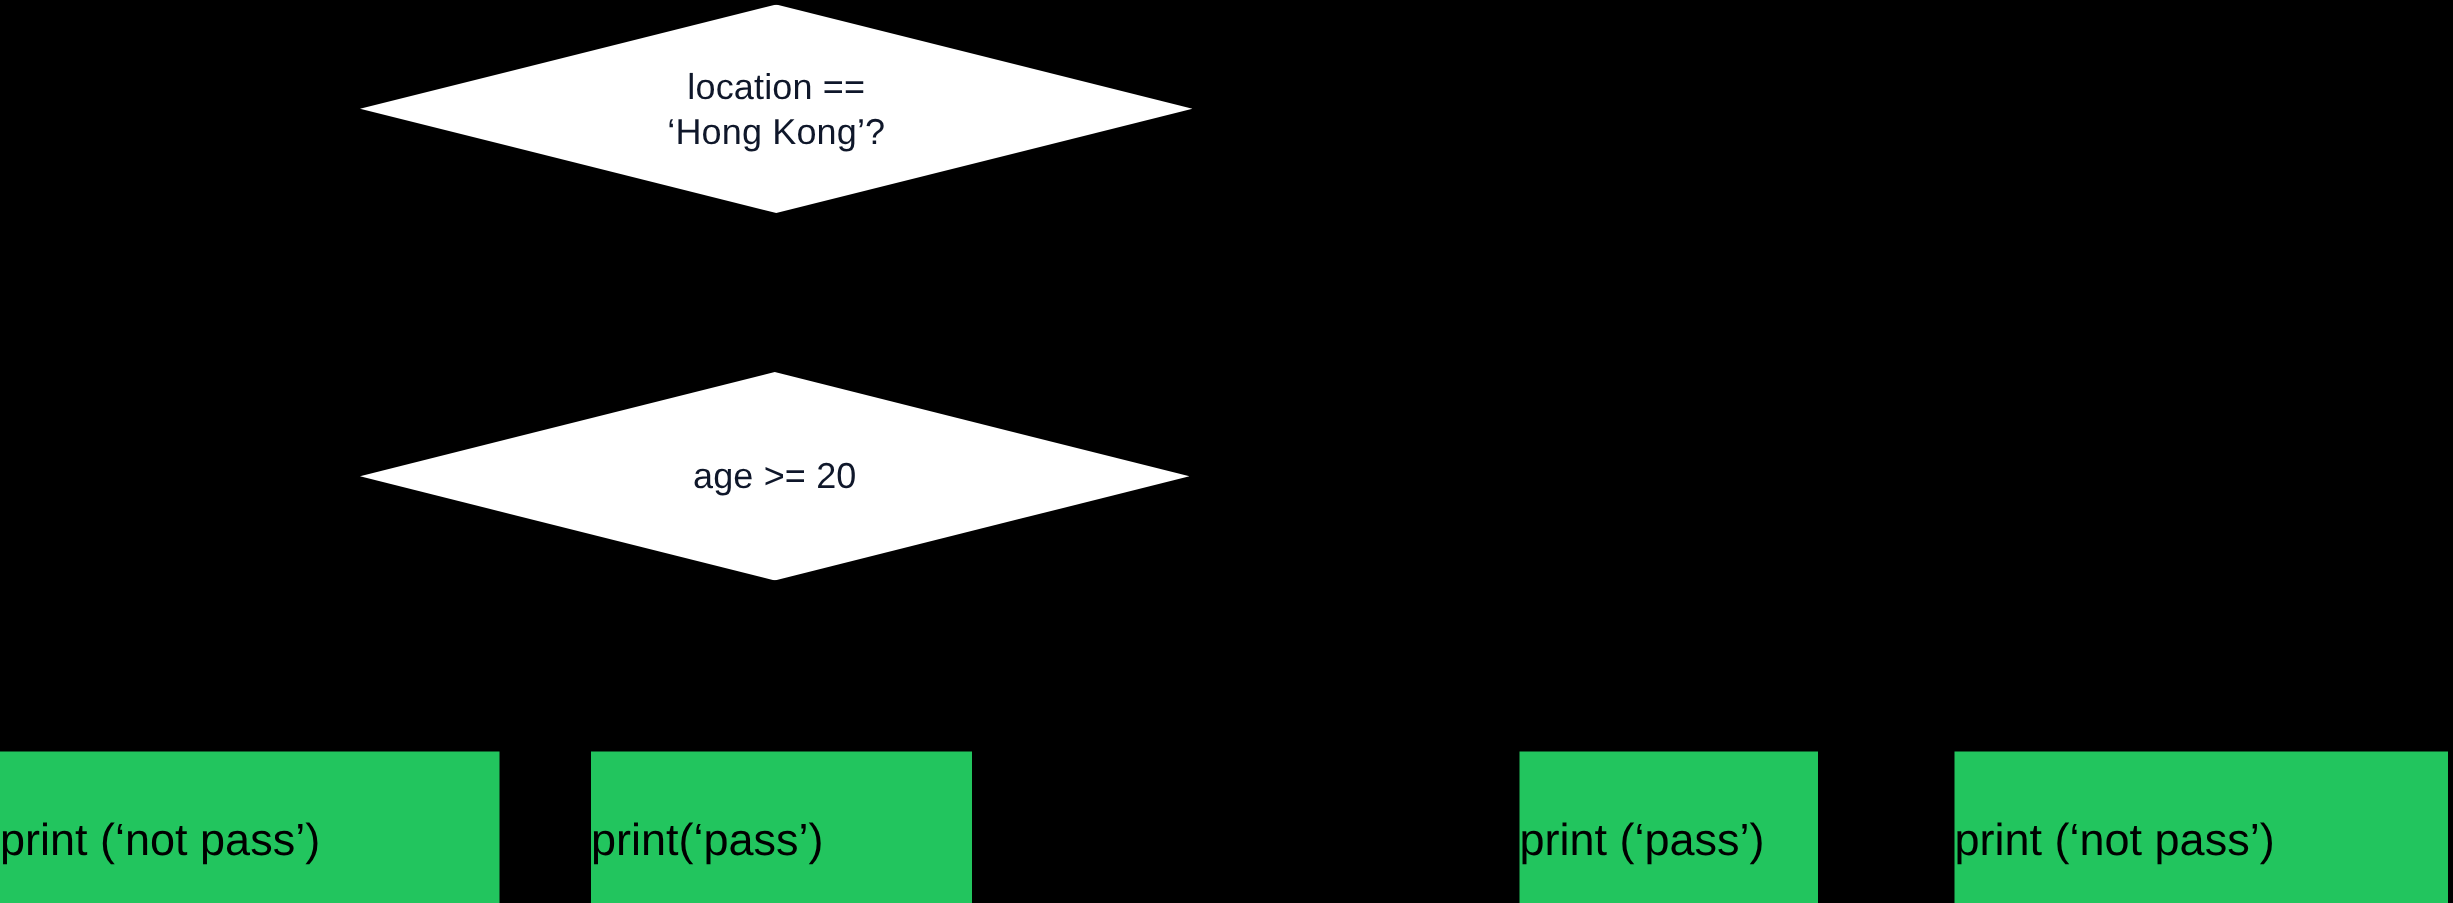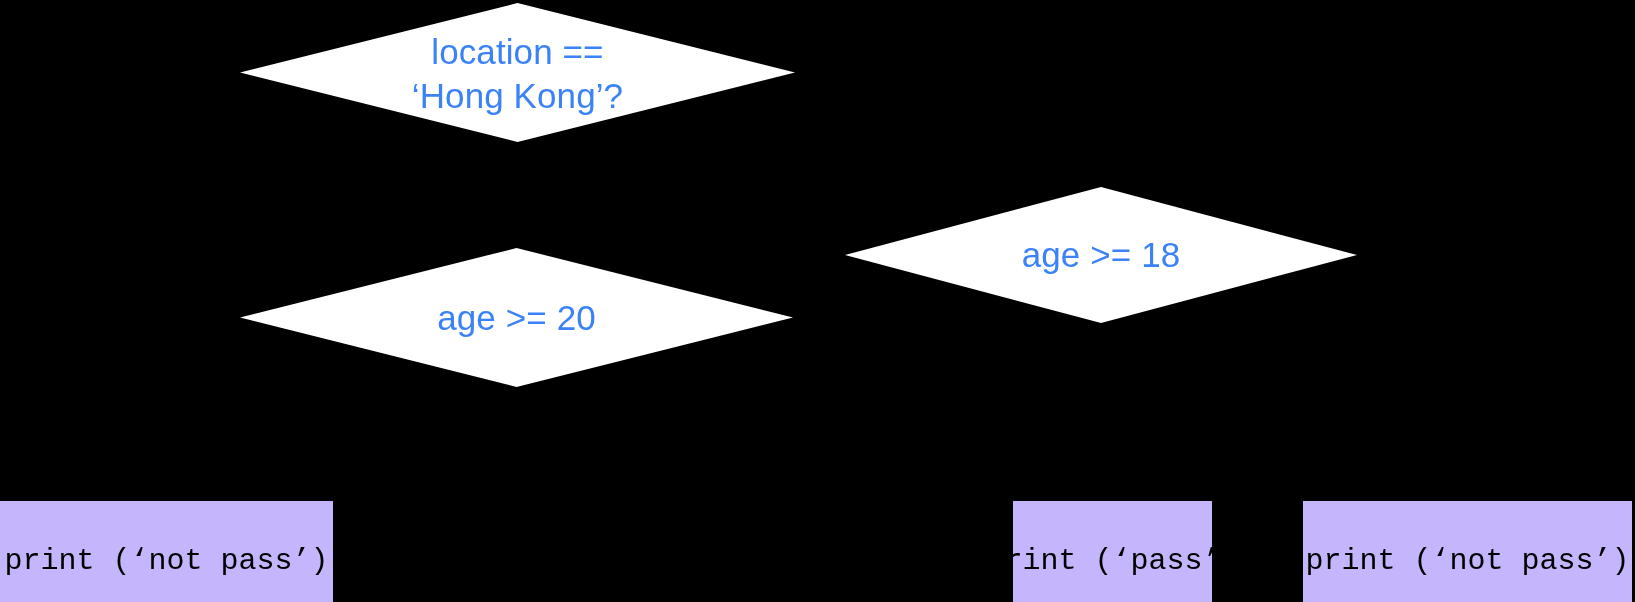--- a/index.html
+++ b/index.html
@@ -24,22 +24,22 @@
   .diamond {
     position: absolute;
     background: #ffffff;
     -webkit-clip-path: polygon(50% 0%, 100% 50%, 50% 100%, 0% 50%);
     clip-path: polygon(50% 0%, 100% 50%, 50% 100%, 0% 50%);
     display: flex;
     align-items: center;
     justify-content: center;
   }
   .diamond .dlabel {
-    color: #3b82f6;
-    font-size: 35px;
+    color: #0f172a;
+    font-size: 24px;
     line-height: 1.24;
     text-align: center;
     white-space: pre-line;
     letter-spacing: 0.1px;
   }
 
   #diamond-location {
     left: 240px;
     top: 3px;
     width: 555px;
@@ -59,27 +59,25 @@
   #diamond-age18 {
     left: 845px;
     top: 187px;
     width: 512px;
     height: 136px;
   }
 
   
   .process-box {
     position: absolute;
-    background: #c4b5fd;
+    background: #22c55e;
     display: flex;
     align-items: center;
-    justify-content: center;
     top: 501px;
     height: 101px;
-    font-family: Liberation Mono, monospace;
   }
   .process-box .blabel {
     color: #000000;
     font-size: 30px;
     line-height: 1.2;
     text-align: center;
     white-space: nowrap;
     transform: translateY(9px);
   }
 
@@ -95,28 +93,28 @@
 
   <div class="diamond" id="diamond-location">
     <span class="dlabel">location ==
 ‘Hong Kong’?</span>
   </div>
 
   <div class="diamond" id="diamond-age20">
     <span class="dlabel">age &gt;= 20</span>
   </div>
 
-  <div class="diamond" id="diamond-age18">
-    <span class="dlabel">age &gt;= 18</span>
-  </div>
 
   <div class="process-box" id="box-not-pass-left">
     <span class="blabel">print (‘not pass’)</span>
   </div>
 
+  <div class="process-box" id="box-pass-left">
+    <span class="blabel">print(‘pass’)</span>
+  </div>
 
   <div class="process-box" id="box-pass-right">
     <span class="blabel">print (‘pass’)</span>
   </div>
 
   <div class="process-box" id="box-not-pass-right">
     <span class="blabel">print (‘not pass’)</span>
   </div>
 
 </div>

